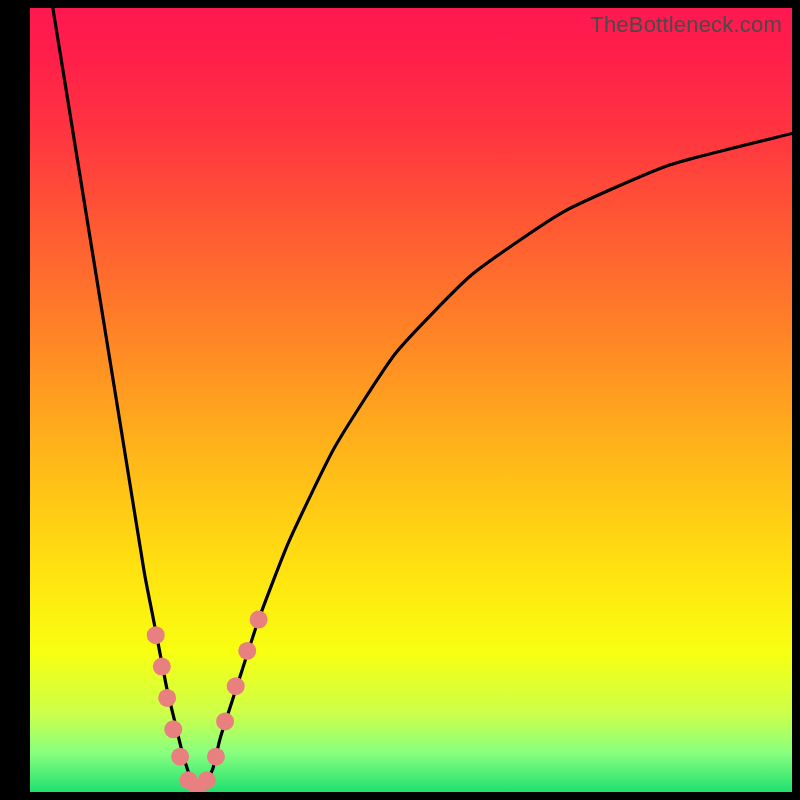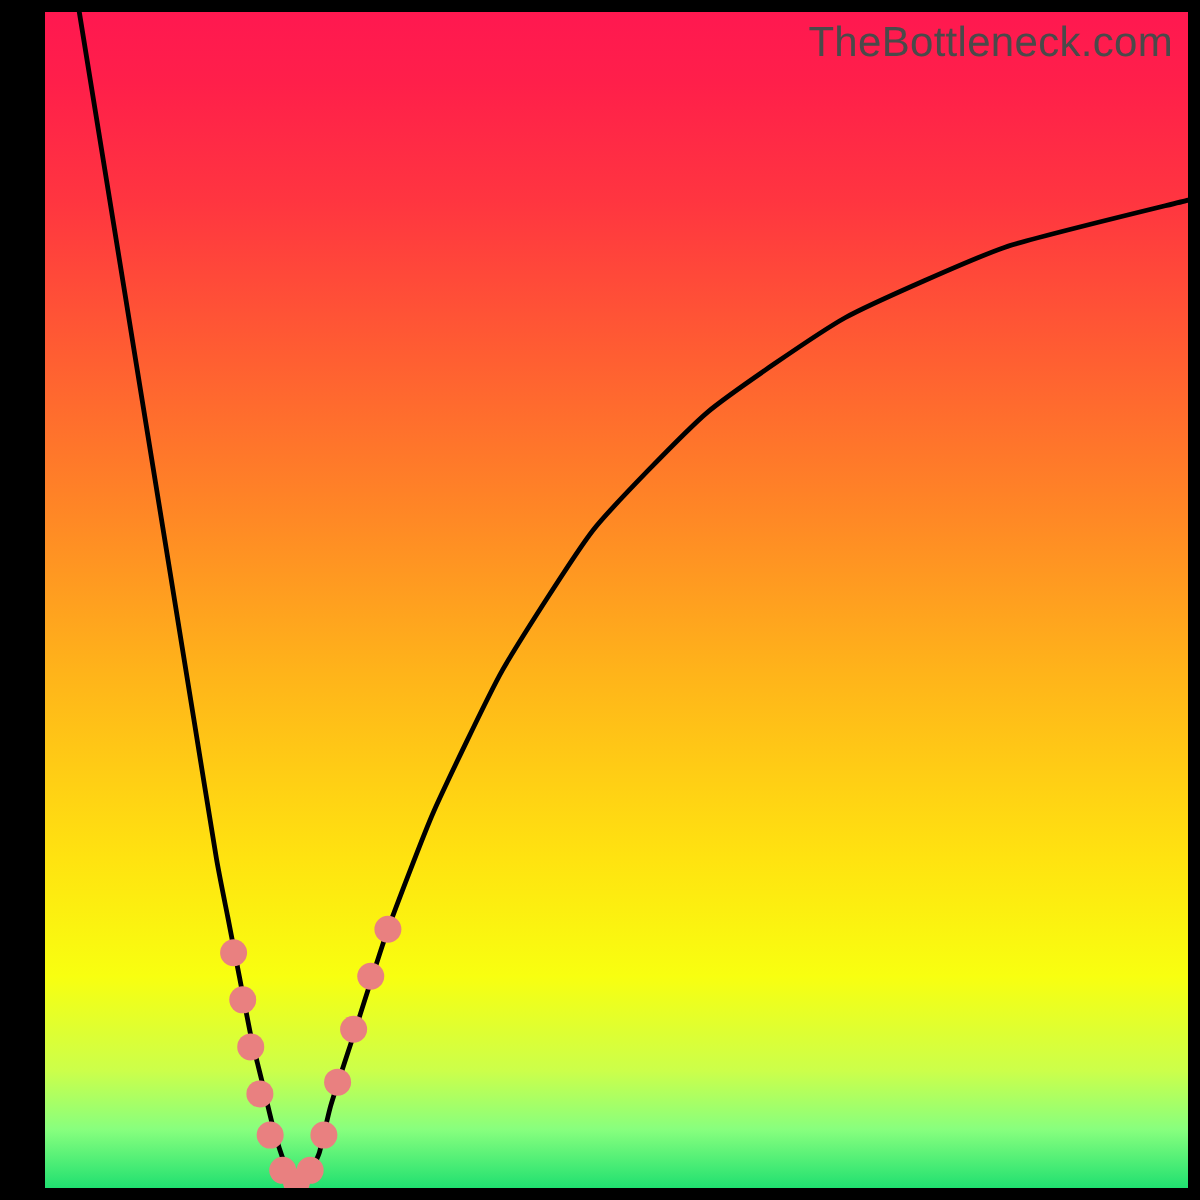--- a/index.html
+++ b/index.html
@@ -36,21 +36,21 @@
       #ccff4a 90%,
       #88ff7e 95%,
       #20e070 100%
     );
   }
   .watermark {
     position: absolute;
     top: 4px;
     right: 10px;
     color: #4a4a4a;
-    font-size: 28px;
+    font-size: 22px;
     font-weight: 500;
     letter-spacing: 0.2px;
     user-select: none;
   }
   svg.curve-layer {
     position: absolute;
     left: 0;
     top: 0;
     width: 762px;
     height: 784px;

